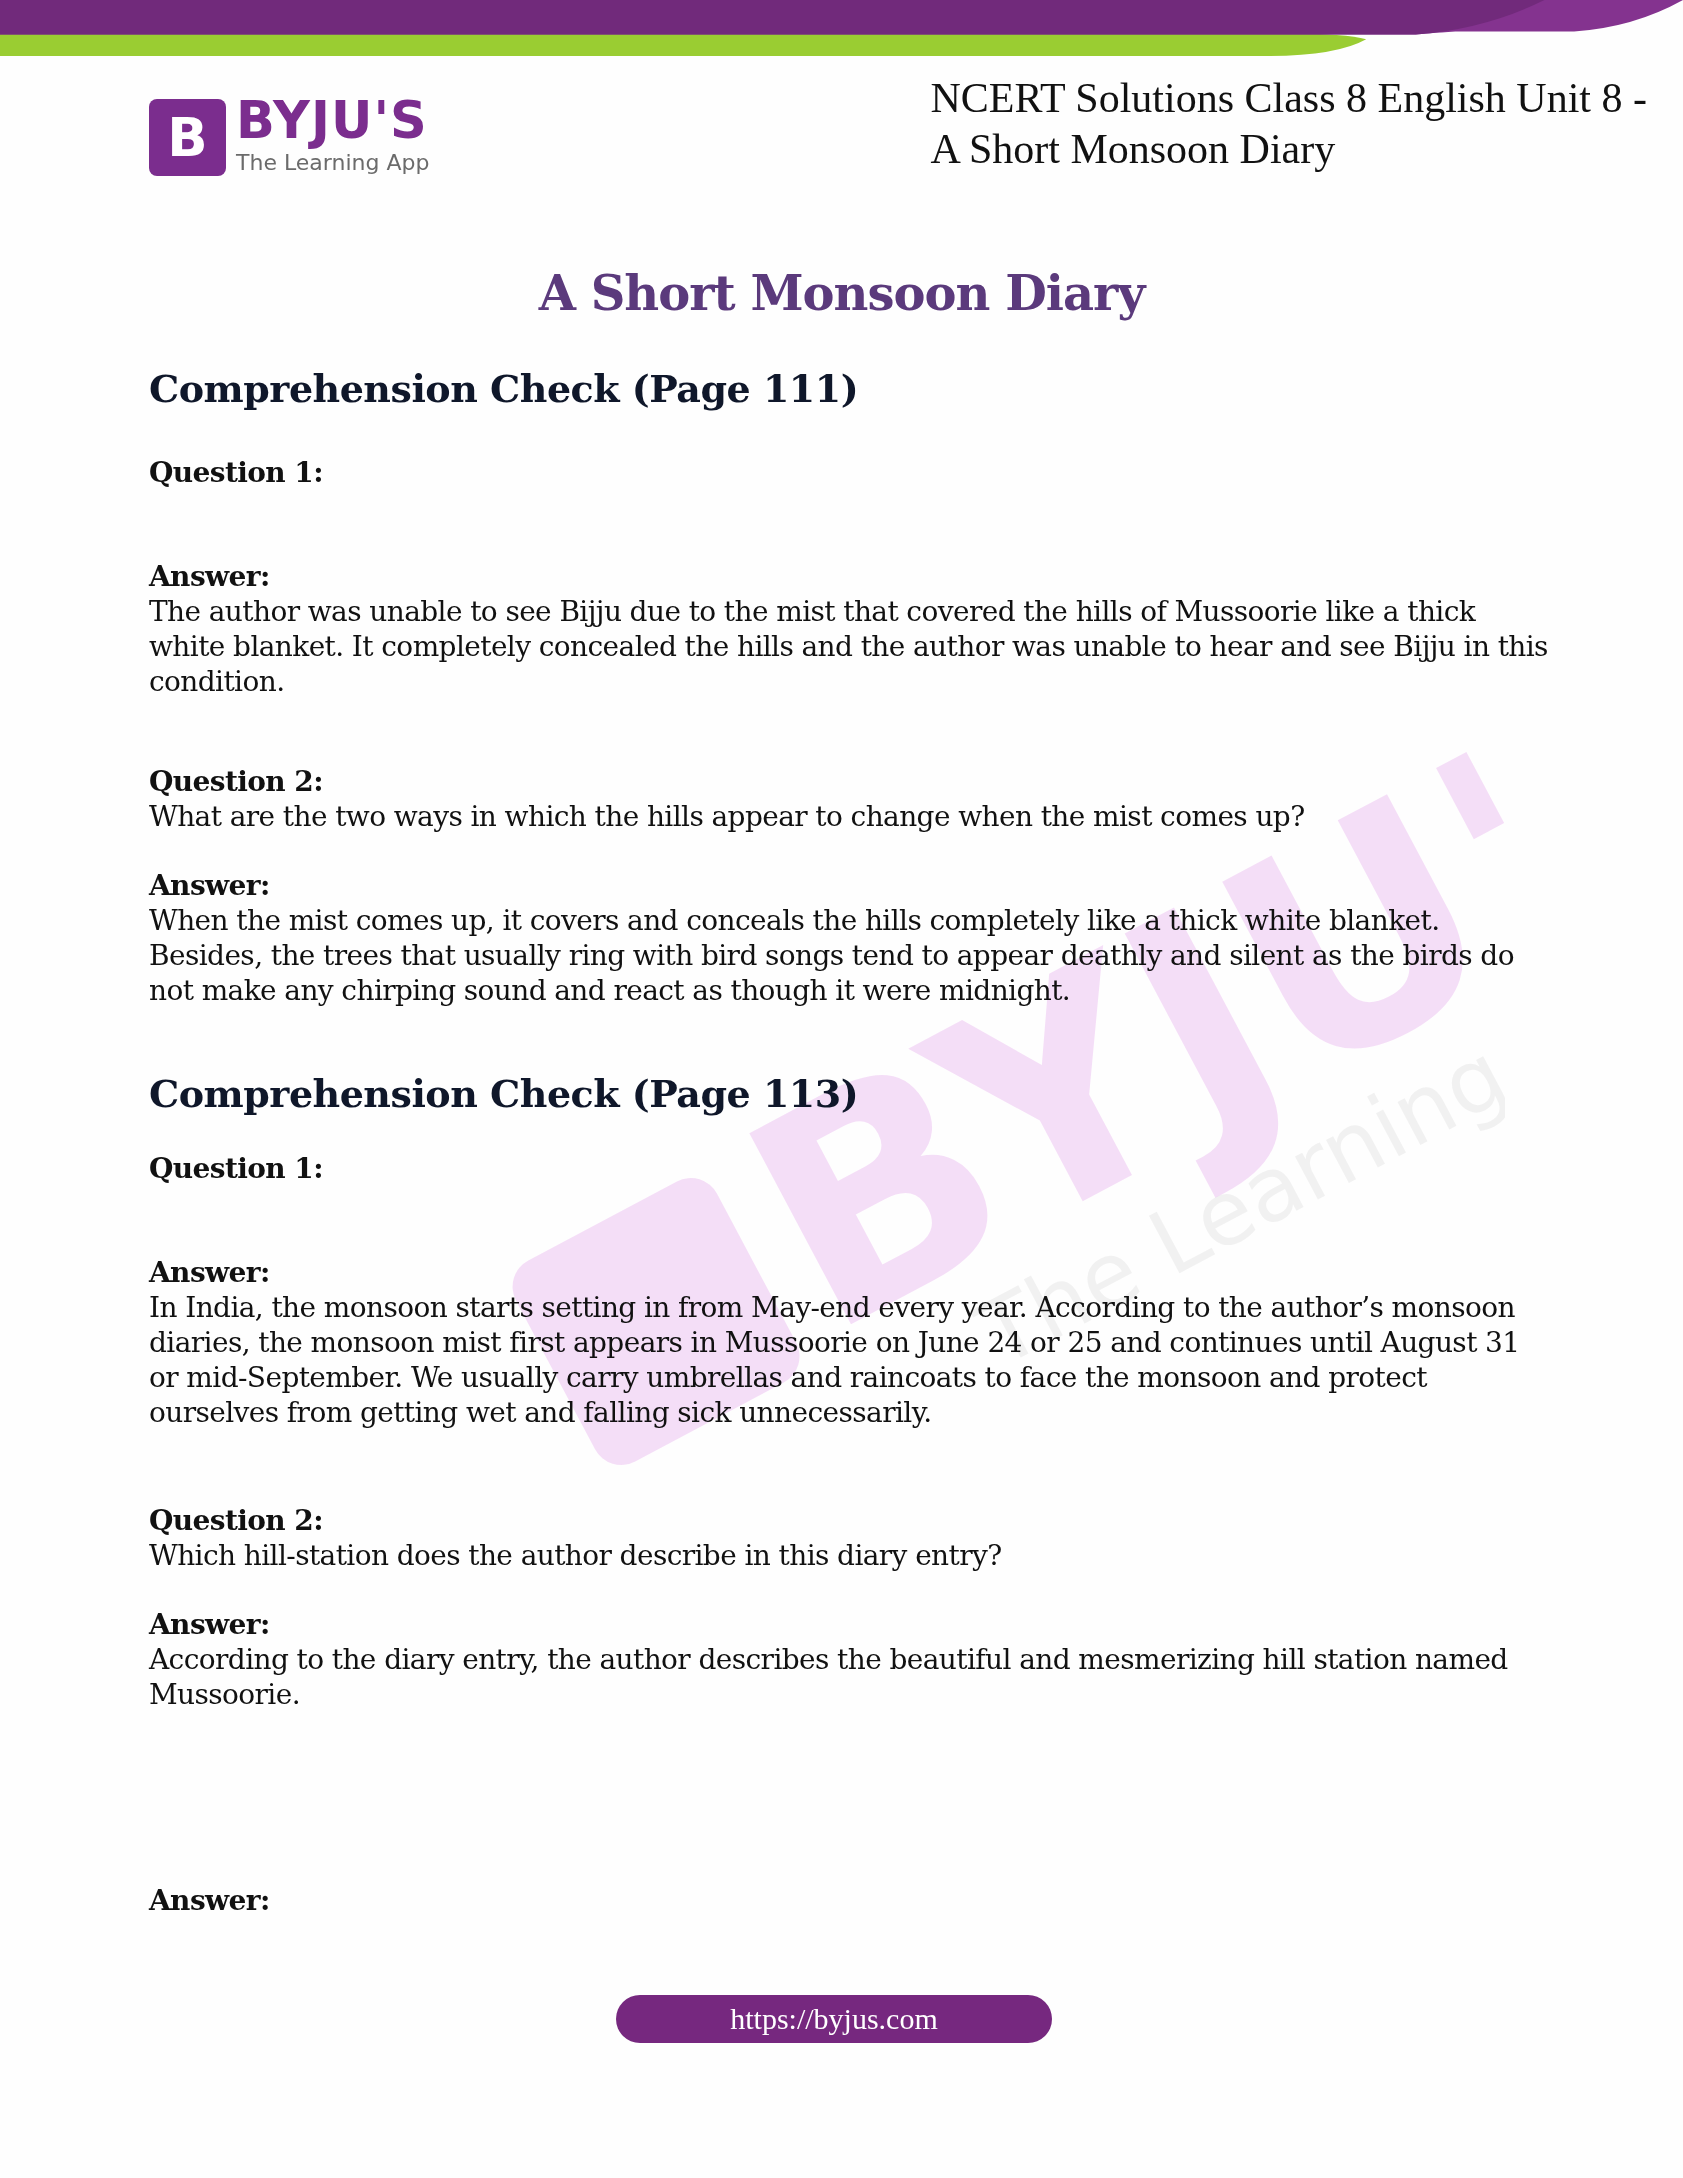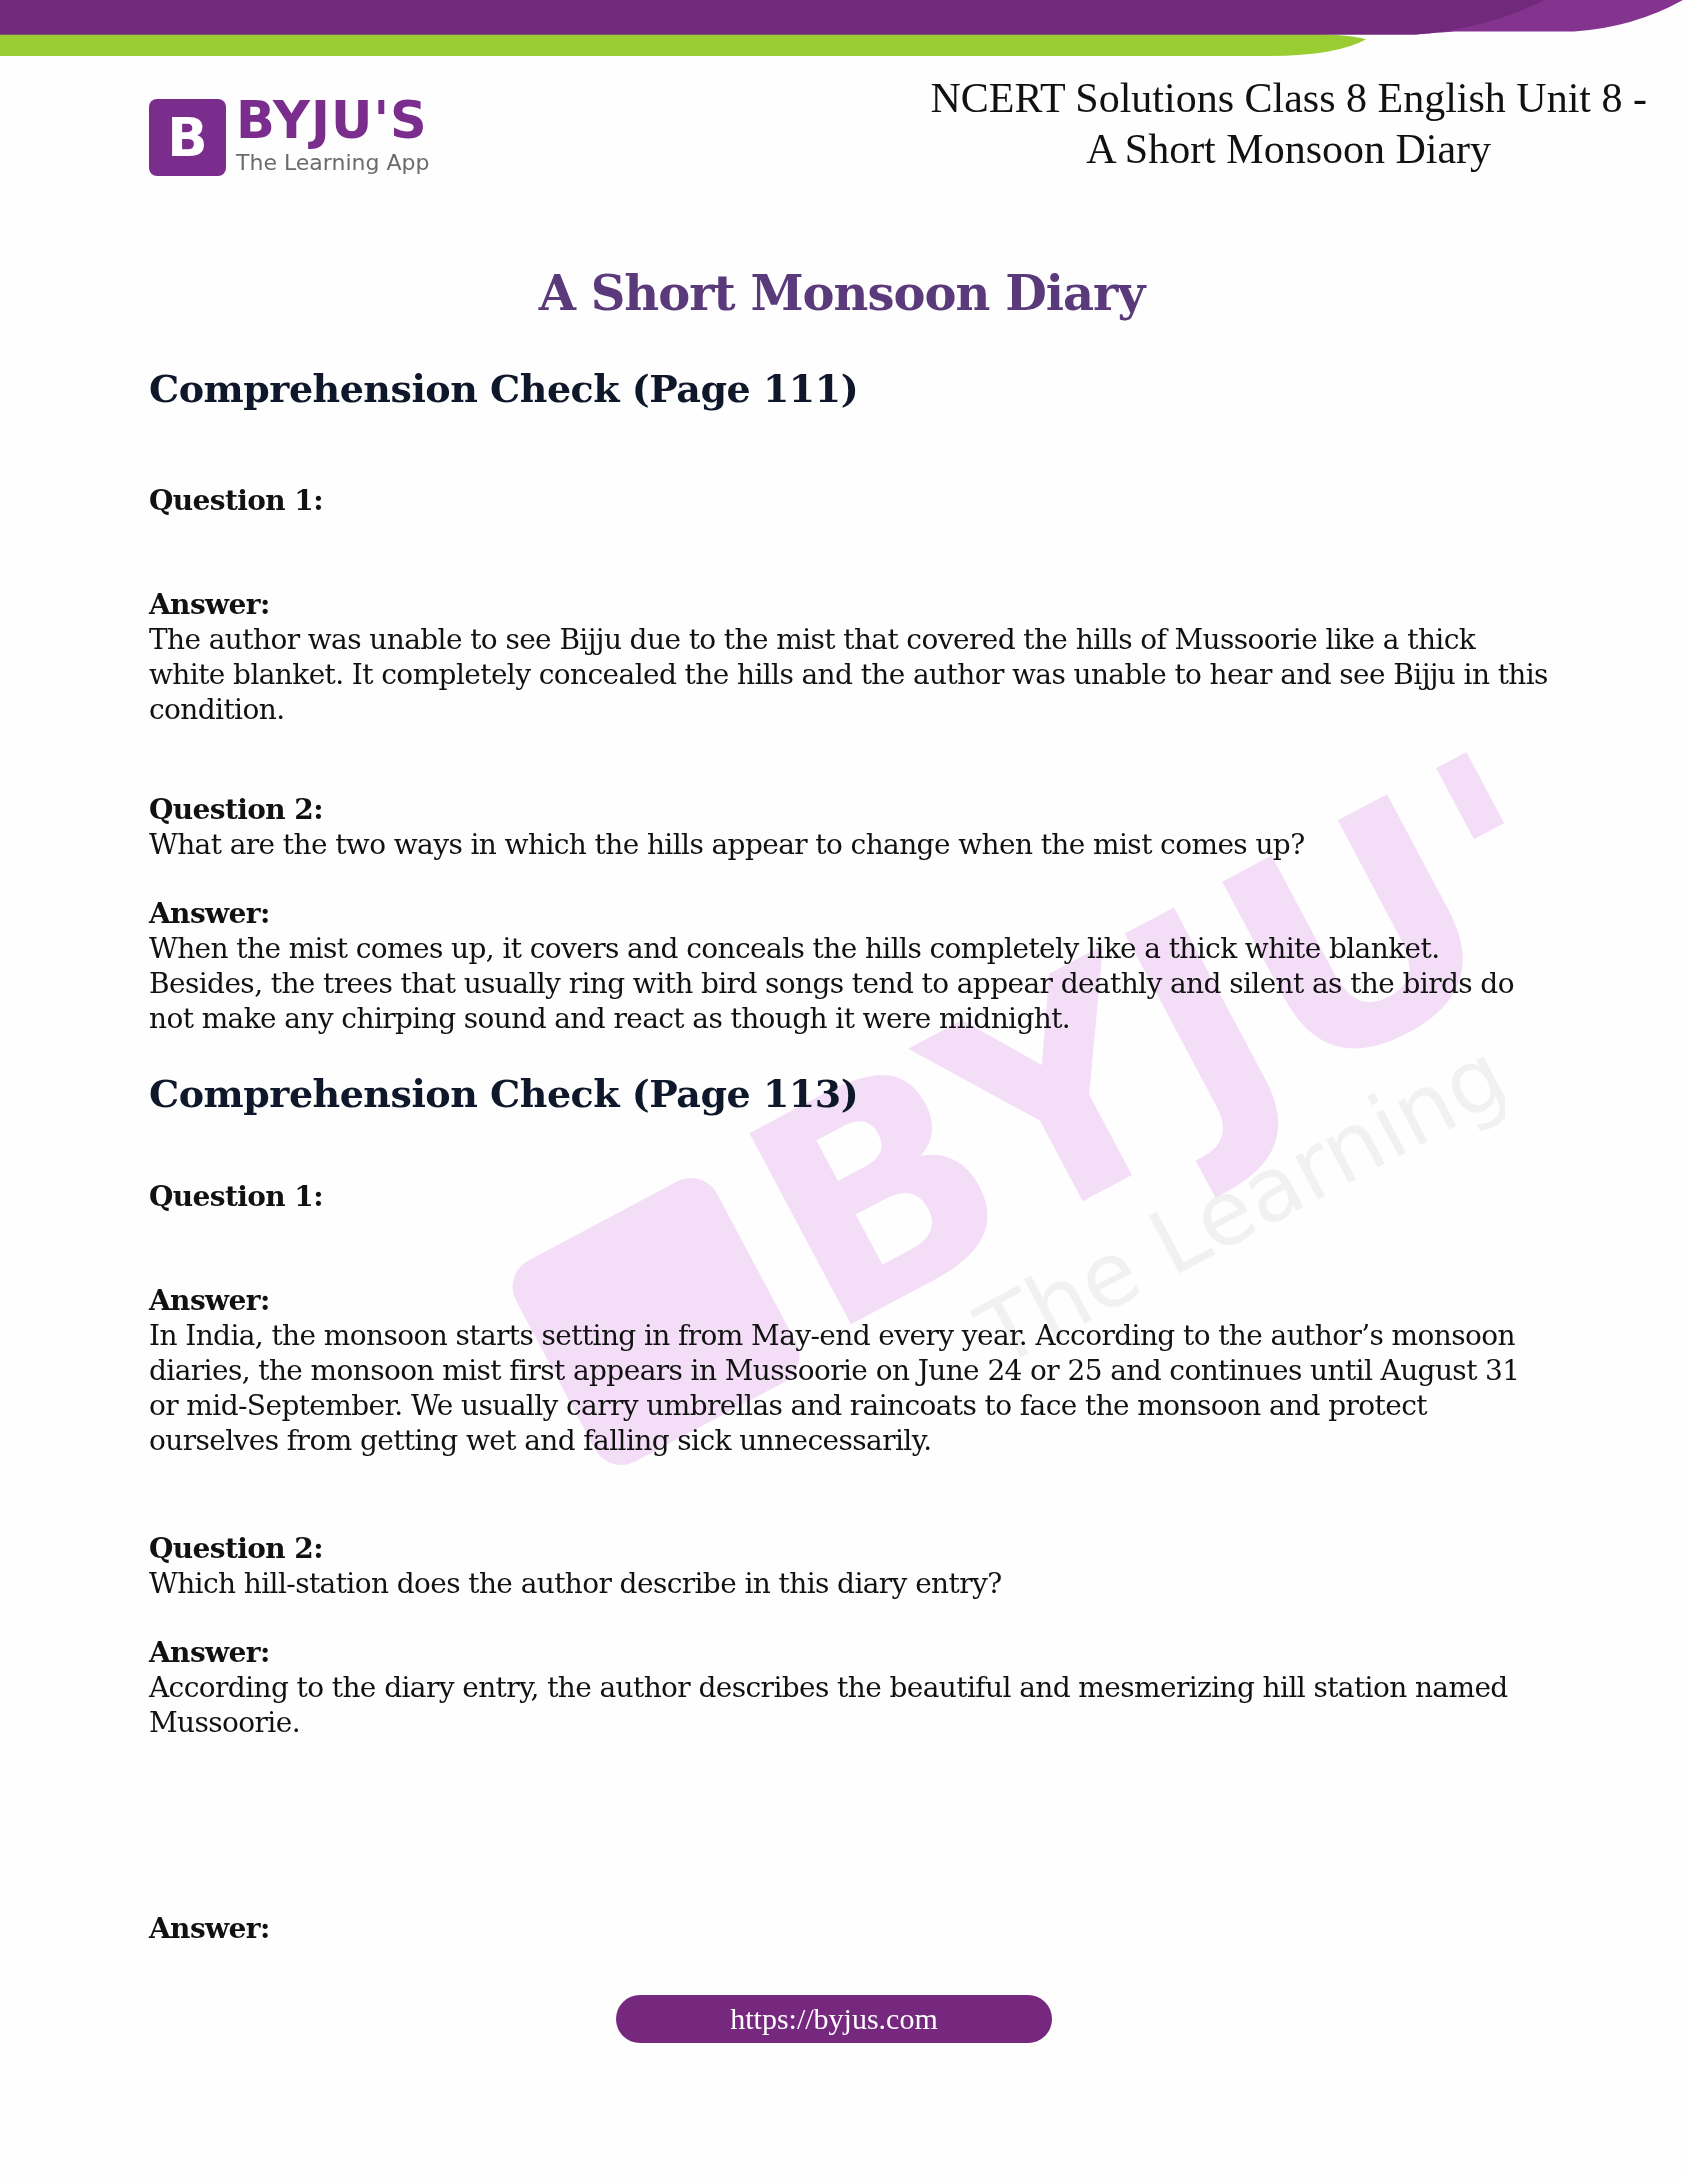--- a/index.html
+++ b/index.html
@@ -6,27 +6,27 @@
   body { width:1683px; height:2178px; position:relative; background:#fefefe; overflow:hidden;
          font-family:"DejaVu Serif", "Liberation Serif", serif; color:#111; }
   .topbar { position:absolute; left:0; top:0; width:1683px; height:59px; }
   .logo { position:absolute; left:149px; top:97px; width:287px; height:83px; }
   .logo-box { position:absolute; left:0; top:2px; width:77px; height:77px; background:#7b2d8e; border-radius:8px; }
   .logo-b { position:absolute; left:0; top:0; width:77px; height:77px; color:#fff; font-family:"DejaVu Sans", sans-serif;
             font-size:53px; font-weight:bold; text-align:center; line-height:77px; }
   .logo-name { position:absolute; left:87px; top:-6px; font-family:"DejaVu Sans", sans-serif; font-weight:bold;
                font-size:51px; color:#7b2d8e; letter-spacing:1px; white-space:nowrap; }
   .logo-tag { position:absolute; left:87px; top:53px; font-family:"DejaVu Sans", sans-serif; font-size:22px; color:#6b6b6b; white-space:nowrap; }
-  .doc-header { position:absolute; right:36px; top:73px; text-align:center; font-family:"Liberation Serif", serif;
+  .doc-header { position:absolute; right:36px; top:73px; text-align:left; font-family:"Liberation Serif", serif;
                 font-size:42px; line-height:51px; color:#111; }
   .watermark { position:absolute; left:436px; top:653px; width:1069px; height:812px; pointer-events:none; }
   .title { position:absolute; left:0; width:1683px; top:265px; text-align:center; font-size:48px; font-weight:bold;
            color:#5b3a7c; font-family:"DejaVu Serif", serif; letter-spacing:-1px; }
   .section { position:absolute; left:149px; font-size:38px; font-weight:bold; color:#0f172a; letter-spacing:-0.5px; }
-  .block { position:absolute; left:149px; width:1406px; font-size:28px; line-height:35px; letter-spacing:-0.6px;margin-top:28px; }
+  .block { position:absolute; left:149px; width:1406px; font-size:28px; line-height:35px; letter-spacing:-0.6px; }
   .qlabel { font-weight:bold; display:block; }
   .qtext { display:block; }
   .footer-pill { position:absolute; left:616px; top:1995px; width:436px; height:48px; background:#76287f; border-radius:24px;
                  color:#fff; font-family:Liberation Serif, serif; font-size:30px; text-align:center; line-height:48px; }
 </style>
 </head>
 <body>
 
 <svg class="topbar" viewBox="0 0 1700 60" preserveAspectRatio="none">
   <path d="M0 34 L1300 34 Q1360 34 1380 40 Q1350 57 1280 57 L0 57 Z" fill="#9acd32"></path>

